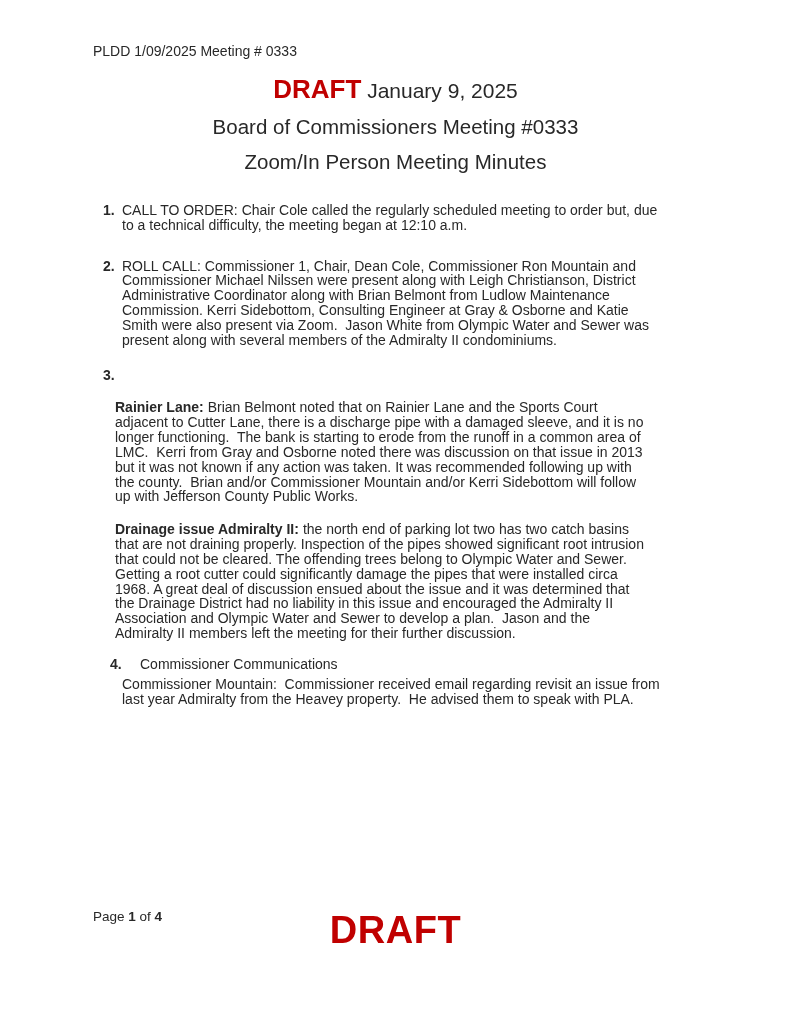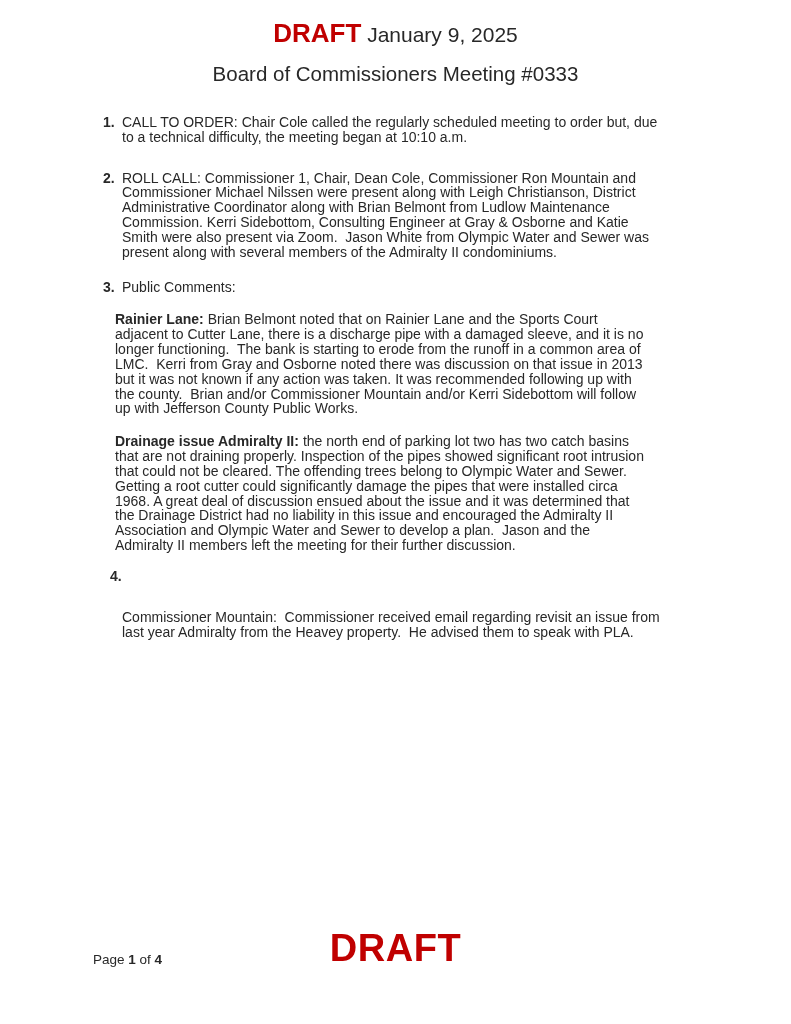--- a/index.html
+++ b/index.html
@@ -24,21 +24,21 @@
   .title-block { text-align: center; }
   .page-title {
     margin-top: 30px;
     font-size: 21px;
     line-height: 24px;
     font-weight: normal;
   }
   .draft-line {
     margin-top: 18px;
     font-size: 21px;
-    line-height: 30px;
+    line-height: 24px;
   }
   .draft-red {
     color: var(--draft-red, #c00000);
     font-weight: bold;
     font-size: 26px;
   }
   .subtitle {
     margin-top: 12px;
     font-size: 20.5px;
     line-height: 23px;
@@ -65,90 +65,92 @@
   .section-heading { font-weight: normal; margin-right: 4px; }
   .body-text { white-space: pre-wrap; }
   .sub-para {
     margin-left: 12px;
     margin-top: 18px;
     width: 533px;
   }
   .sub-label { font-weight: bold; margin-right: 4px; }
   .closing-para {
     margin-left: 19px;
-    margin-top: 26px;
+    margin-top: 5px;
     width: 541px;
     white-space: pre-wrap;
   }
   .footer-page {
     position: absolute;
     left: 93px;
-    top: 934px;
+    top: 909px;
     font-size: 13.5px;
   }
   .footer-page .b { font-weight: bold; }
   .footer-draft {
     position: absolute;
     left: 0; top: 911px;
     width: 100%;
     text-align: center;
     font-size: 38px;
     font-weight: bold;
     color: var(--draft-red, #c00000);
     letter-spacing: 0.5px;
     line-height: 1.05;
   }
 </style>
 </head>
 <body style="color: rgb(40, 40, 40);">
 
 <div class="page">
 
+  <div class="doc-header">PLDD 1/09/2025 Meeting # 0333</div>
 
   <div class="title-block">
     <div class="draft-line">
       <span class="draft-red">DRAFT</span>
       <span>January 9, 2025</span>
     </div>
     <div class="subtitle">Board of Commissioners Meeting #0333</div>
+    <div class="subtitle">Zoom/In Person Meeting Minutes</div>
   </div>
 
   <div class="content">
 
     <div class="list-item li-1">
       <span class="num">1.</span>
       <div class="item-body">
-        <strong class="section-heading">CALL TO ORDER:</strong><span class="body-text">Chair Cole called the regularly scheduled meeting to order but, due to a technical difficulty, the meeting began at 10:10 a.m.</span>
+        <strong class="section-heading">CALL TO ORDER:</strong><span class="body-text">Chair Cole called the regularly scheduled meeting to order but, due to a technical difficulty, the meeting began at 12:10 a.m.</span>
       </div>
     </div>
 
     <div class="list-item li-2">
       <span class="num">2.</span>
       <div class="item-body">
         <strong class="section-heading">ROLL CALL:</strong><span class="body-text">Commissioner 1, Chair, Dean Cole, Commissioner Ron Mountain and Commissioner Michael Nilssen were present along with Leigh Christianson, District Administrative Coordinator along with Brian Belmont from Ludlow Maintenance Commission. Kerri Sidebottom, Consulting Engineer at Gray &amp; Osborne and Katie Smith were also present via Zoom.  Jason White from Olympic Water and Sewer was present along with several members of the Admiralty II condominiums.</span>
       </div>
     </div>
 
     <div class="list-item li-3">
       <span class="num">3.</span>
-      <div class="item-body">
-        <strong class="section-heading">Public Comments:</strong>
-      </div>
     </div>
 
     <div class="sub-para">
       <strong class="sub-label">Rainier Lane:</strong><span class="body-text">Brian Belmont noted that on Rainier Lane and the Sports Court adjacent to Cutter Lane, there is a discharge pipe with a damaged sleeve, and it is no longer functioning.  The bank is starting to erode from the runoff in a common area of LMC.  Kerri from Gray and Osborne noted there was discussion on that issue in 2013 but it was not known if any action was taken. It was recommended following up with the county.  Brian and/or Commissioner Mountain and/or Kerri Sidebottom will follow up with Jefferson County Public Works.</span>
     </div>
 
     <div class="sub-para">
       <strong class="sub-label">Drainage issue Admiralty II:</strong><span class="body-text">the north end of parking lot two has two catch basins that are not draining properly. Inspection of the pipes showed significant root intrusion that could not be cleared. The offending trees belong to Olympic Water and Sewer. Getting a root cutter could significantly damage the pipes that were installed circa 1968. A great deal of discussion ensued about the issue and it was determined that the Drainage District had no liability in this issue and encouraged the Admiralty II Association and Olympic Water and Sewer to develop a plan.  Jason and the Admiralty II members left the meeting for their further discussion.</span>
     </div>
 
     <div class="list-item li-4">
       <span class="num">4.</span>
+      <div class="item-body">
+        <strong class="section-heading">Commissioner Communications</strong>
+      </div>
     </div>
 
     <div class="closing-para">Commissioner Mountain:  Commissioner received email regarding revisit an issue from last year Admiralty from the Heavey property.  He advised them to speak with PLA.</div>
 
   </div>
 
   <div class="footer-page">
     <span>Page</span>
     <span class="b">1</span>
     <span>of</span>

